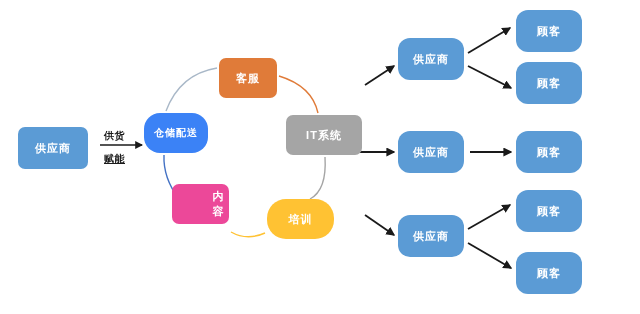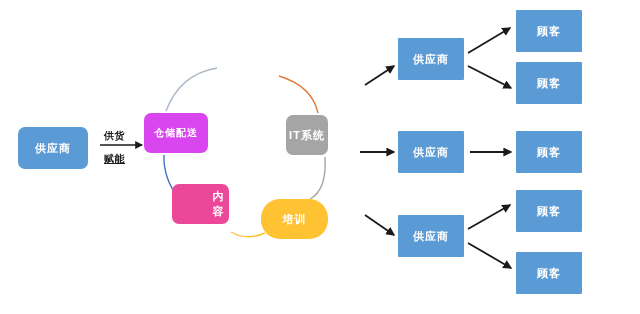--- a/index.html
+++ b/index.html
@@ -34,45 +34,46 @@
     left: 18px; top: 127px; width: 70px; height: 42px;
     background: #5B9BD5;
     font-size: 11px;
   }
   .n-cs {
     left: 219px; top: 58px; width: 58px; height: 40px;
     background: #E07B39;
     font-size: 11px;
   }
   .n-it {
-    left: 286px; top: 115px; width: 42px; height: 40px;
+    left: 286px; top: 115px; width: 76px; height: 40px;
     background: #A5A5A5;
     font-size: 11px;
   }
   .n-train {
-    left: 261px; top: 199px; width: 67px; height: 40px;
+    left: 267px; top: 199px; width: 67px; height: 40px;
     background: #FFC233;
     font-size: 11px;
     border-radius: 19px;
   }
   .n-content {
     left: 172px; top: 184px; width: 57px; height: 40px;
     background: #ec4899;
     font-size: 11px;
     padding-left: 36px;
   }
   .n-wh {
     left: 144px; top: 113px; width: 64px; height: 40px;
-    background: #d946ef;
+    background: #3b82f6;
     font-size: 10px;
+    border-radius: 16px;
   }
   .rbox {
     position: absolute;
     background: #5B9BD5;
-    border-radius: 1px;
+    border-radius: 12px;
     color: #ffffff;
     font-size: 11px;
     font-weight: bold;
     letter-spacing: 1px;
     display: flex;
     align-items: center;
     justify-content: center;
     box-sizing: border-box;
     z-index: 5;
   }
@@ -144,20 +145,21 @@
 
     <line x1="468" y1="229" x2="510" y2="205" stroke="#1a1a1a" stroke-width="1.8" marker-end="url(#ah)"></line>
     <line x1="468" y1="243" x2="511" y2="268" stroke="#1a1a1a" stroke-width="1.8" marker-end="url(#ah)"></line>
   </svg>
 
   <div class="node n-supplier-left">供应商</div>
 
   <div class="lbl lbl-supply">供货</div>
   <div class="lbl lbl-empower">赋能</div>
 
+  <div class="node n-cs">客服</div>
   <div class="node n-it">IT系统</div>
   <div class="node n-train">培训</div>
   <div class="node n-content">内容</div>
   <div class="node n-wh">仓储配送</div>
 
   <div class="rbox sup-r sup-r1">供应商</div>
   <div class="rbox sup-r sup-r2">供应商</div>
   <div class="rbox sup-r sup-r3">供应商</div>
 
   <div class="rbox cus-r cus-1">顾客</div>

